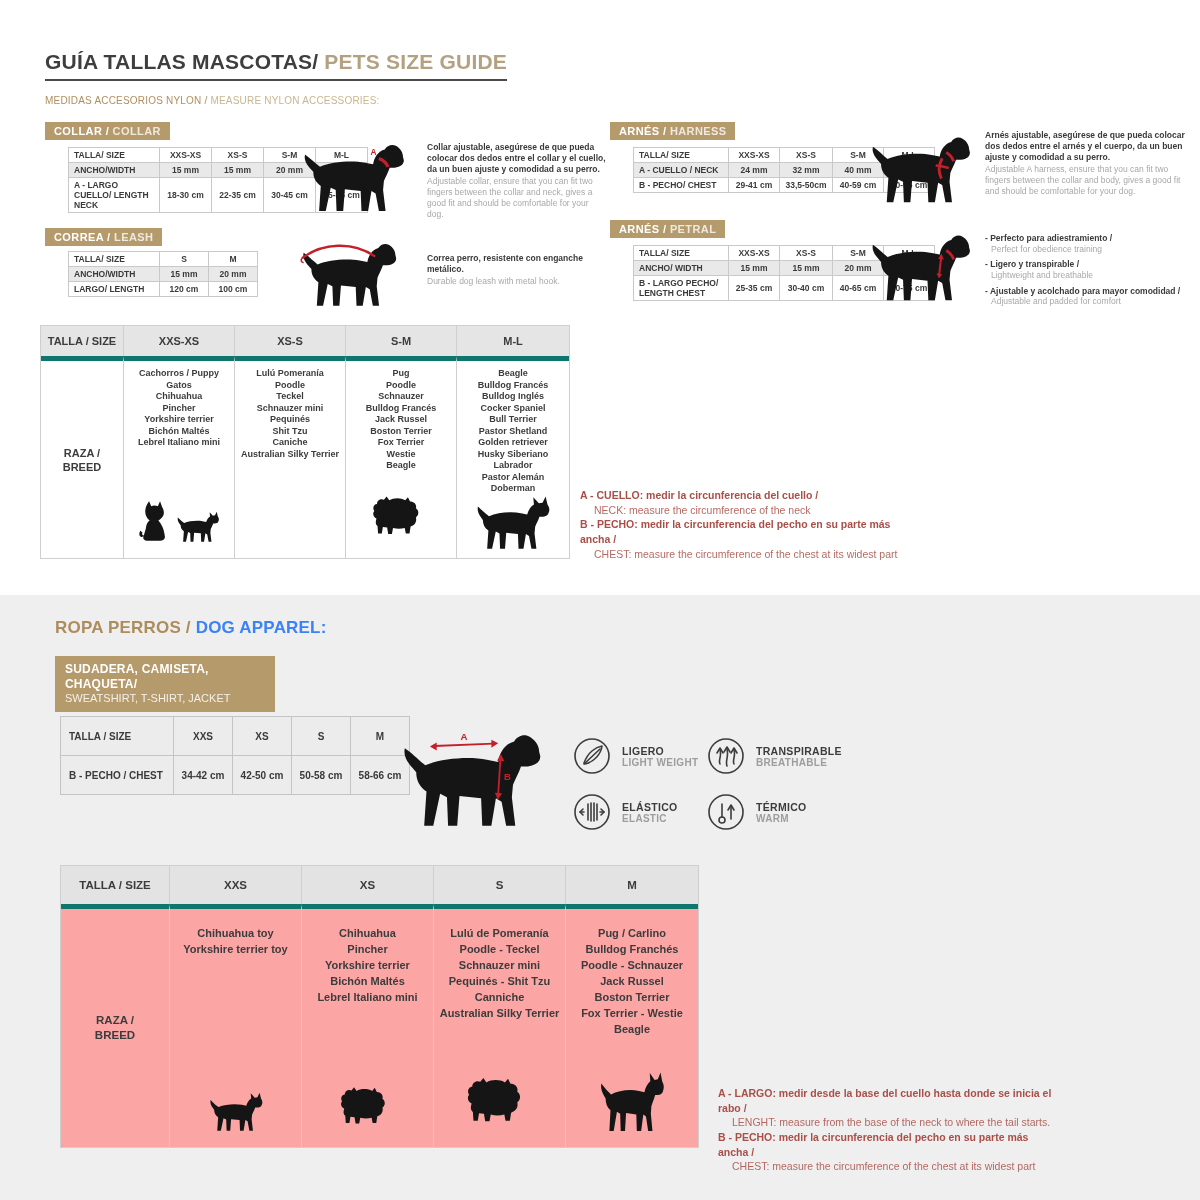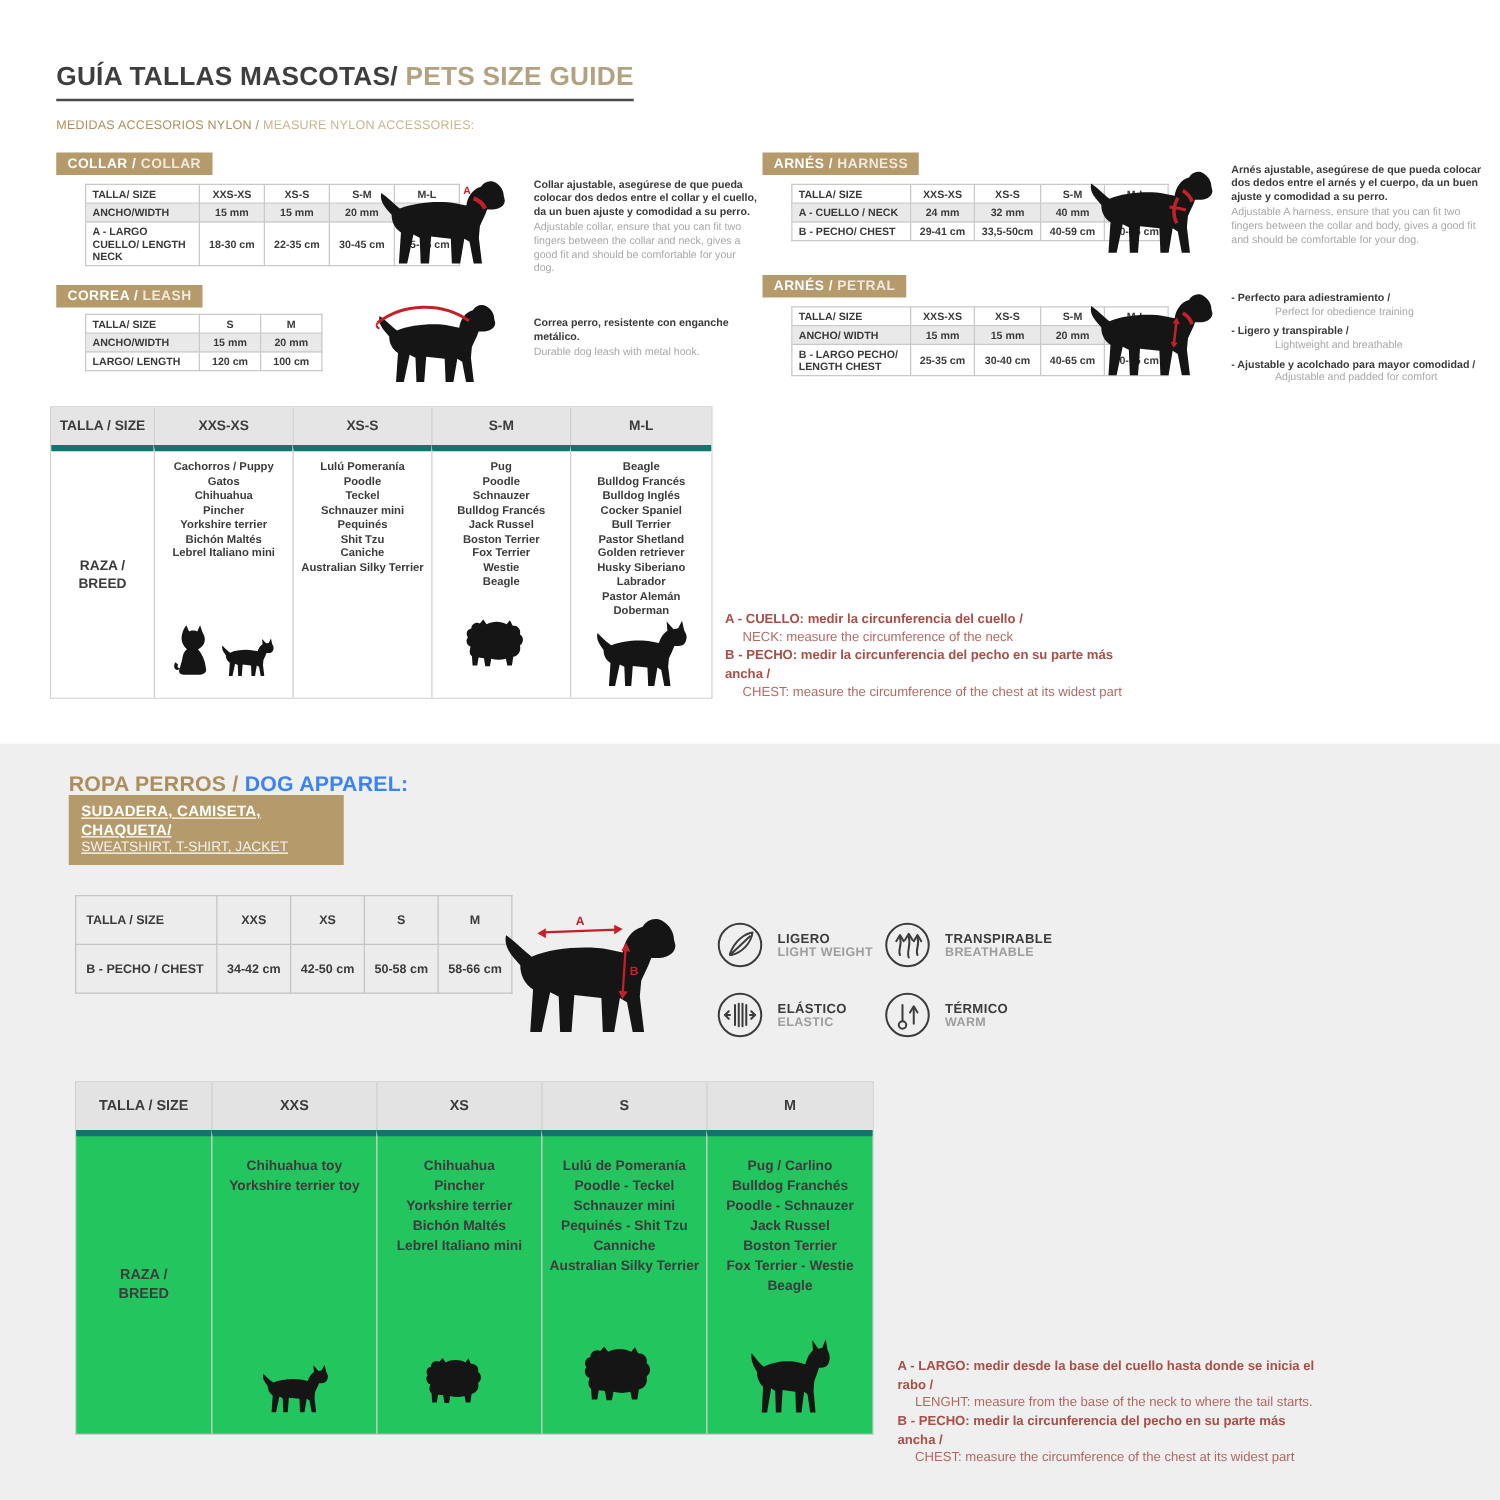--- a/index.html
+++ b/index.html
@@ -27,21 +27,21 @@
   table.spec tr.shade{background:#e9e9e9;}
   table.spec .lbl{text-align:left;padding-left:5px;}
 
   
   .desc{font-size:8.5px;line-height:1.3;}
   .desc .es{font-weight:bold;color:#3a3a3a;display:block;}
   .desc .en{color:#a8a8a8;display:block;margin-top:1px;}
 
   .bullets{font-size:8.5px;line-height:1.25;}
   .bullets .es{font-weight:bold;color:#3a3a3a;display:block;margin-top:5px;}
-  .bullets .en{color:#a8a8a8;display:block;padding-left:6px;margin-left:29px;}
+  .bullets .en{color:#a8a8a8;display:block;padding-left:6px;}
 
   
   .note{font-size:10.5px;line-height:1.4;color:#a94f48;}
   .note .es{font-weight:bold;display:block;}
   .note .en{display:block;padding-left:14px;opacity:.85;}
 
   
   .btable{display:grid;border:1px solid #cfcfcf;}
   .btable>div{border-left:1px solid #cfcfcf;border-top:5px solid #0f766e;
      display:flex;flex-direction:column;align-items:center;}
@@ -52,21 +52,21 @@
   .btable .rowlbl{justify-content:center;font-weight:bold;text-align:center;}
   .btable .names{font-weight:bold;}
   .btable .sil{margin-top:auto;padding-bottom:10px;}
 
   .bt-top .hc{background:#e5e5e5;font-size:11px;}
   .bt-top .bc,.bt-top .rowlbl{background:#ffffff;}
   .bt-top .names{font-size:9px;line-height:11.5px;padding-top:7px;}
   .bt-top .rowlbl{font-size:11px;line-height:14px;}
 
   .bt-bot .hc{background:#e3e3e3;font-size:11.5px;}
-  .bt-bot .bc,.bt-bot .rowlbl{background:#22c55e;}
+  .bt-bot .bc,.bt-bot .rowlbl{background:#fca5a5;}
   .bt-bot .names{font-size:11px;line-height:16px;padding-top:16px;}
   .bt-bot .rowlbl{font-size:11.5px;line-height:15px;}
 
   
   .bottom-bg{left:0;top:595px;width:1200px;height:605px;background:#efefef;}
   .h3{font-size:17px;font-weight:bold;color:#ad8d5d;letter-spacing:.2px;}
   .h3 .en{color:#3b82f6;}
   .banner{background:#b59a6b;color:#fff;padding:6px 10px;line-height:1.25;}
   .banner .es{font-weight:bold;font-size:12px;display:block;letter-spacing:.2px;}
   .banner .en{font-size:11px;display:block;color:rgba(255,255,255,.85);}
@@ -348,21 +348,21 @@
   <div class="abs note" style="left:580px;top:488px;width:330px;">
     <span class="es">A - CUELLO: medir la circunferencia del cuello /</span>
     <span class="en">NECK: measure the circumference of the neck</span>
     <span class="es">B - PECHO: medir la circunferencia del pecho en su parte más ancha /</span>
     <span class="en">CHEST: measure the circumference of the chest at its widest part</span>
   </div>
 
   <div class="abs h3" style="left:55px;top:618px;">
     <span>ROPA PERROS / </span><span class="en">DOG APPAREL:</span>
   </div>
-  <div class="abs banner" style="left:55px;top:636px;width:200px;text-decoration:underline;">
+  <div class="abs banner" style="left:55px;top:656px;width:200px;">
     <span class="es">SUDADERA, CAMISETA, CHAQUETA/</span>
     <span class="en">SWEATSHIRT, T-SHIRT, JACKET</span>
   </div>
 
   <table class="asize abs" style="left:60px;top:716px;">
     <tbody>
         <tr class="r0">
       <th class="lbl" style="width:100px">TALLA / SIZE</th>
       <th style="width:50px">XXS</th>
       <th style="width:50px">XS</th>

